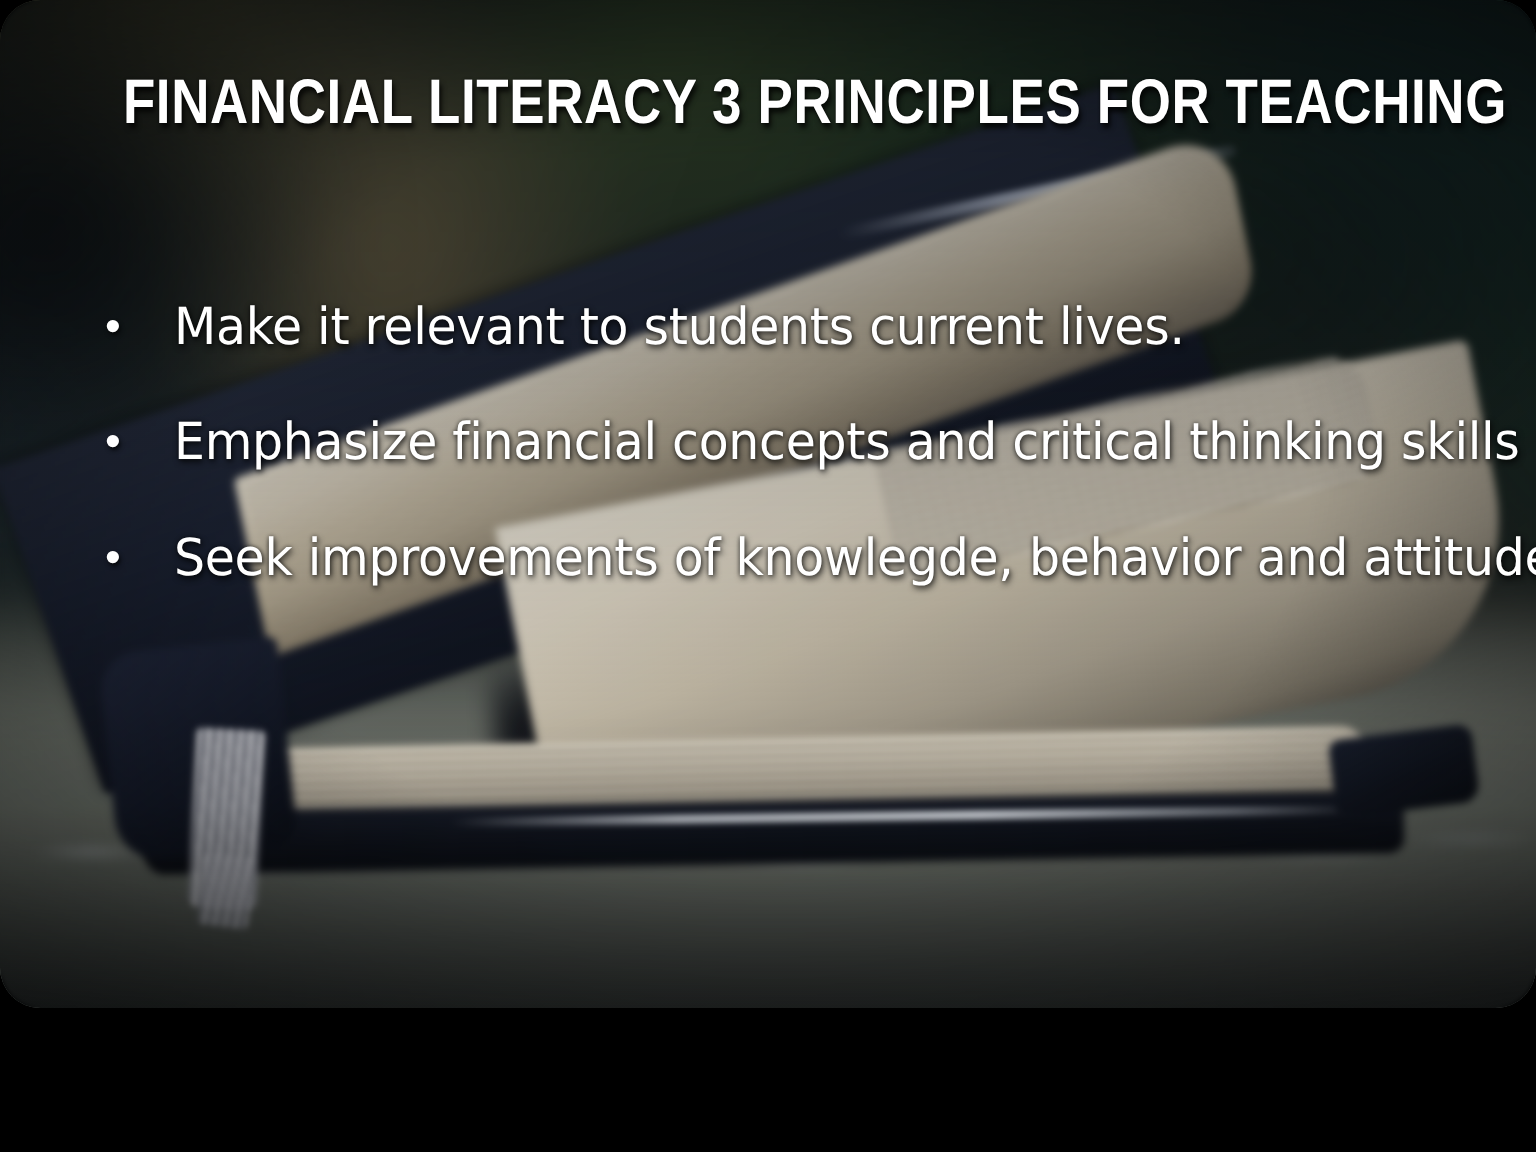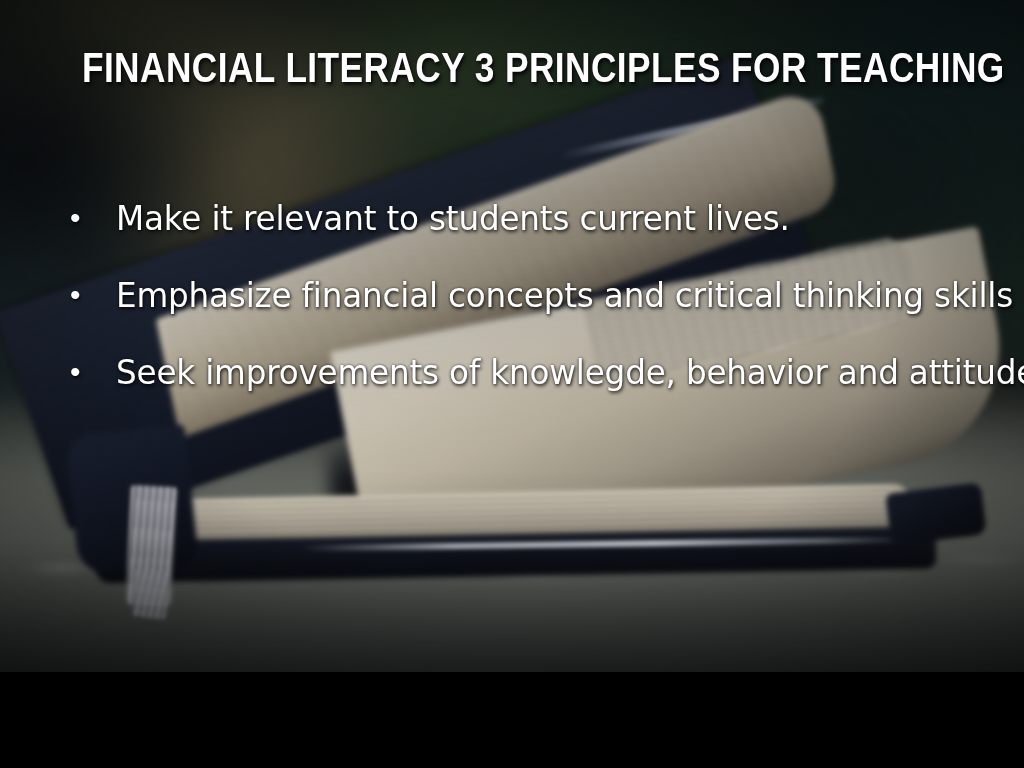--- a/index.html
+++ b/index.html
@@ -8,20 +8,21 @@
     background: #000;
   }
 
   #slide {
     position: relative;
     width: 1024px;
     height: 672px;
     overflow: hidden;
     background: #14181a;
     font-family: "Liberation Sans", sans-serif;
+    border-radius: 27px;
   }
 
   
   #photo {
     position: absolute;
     inset: 0;
     overflow: hidden;
   }
 
   

